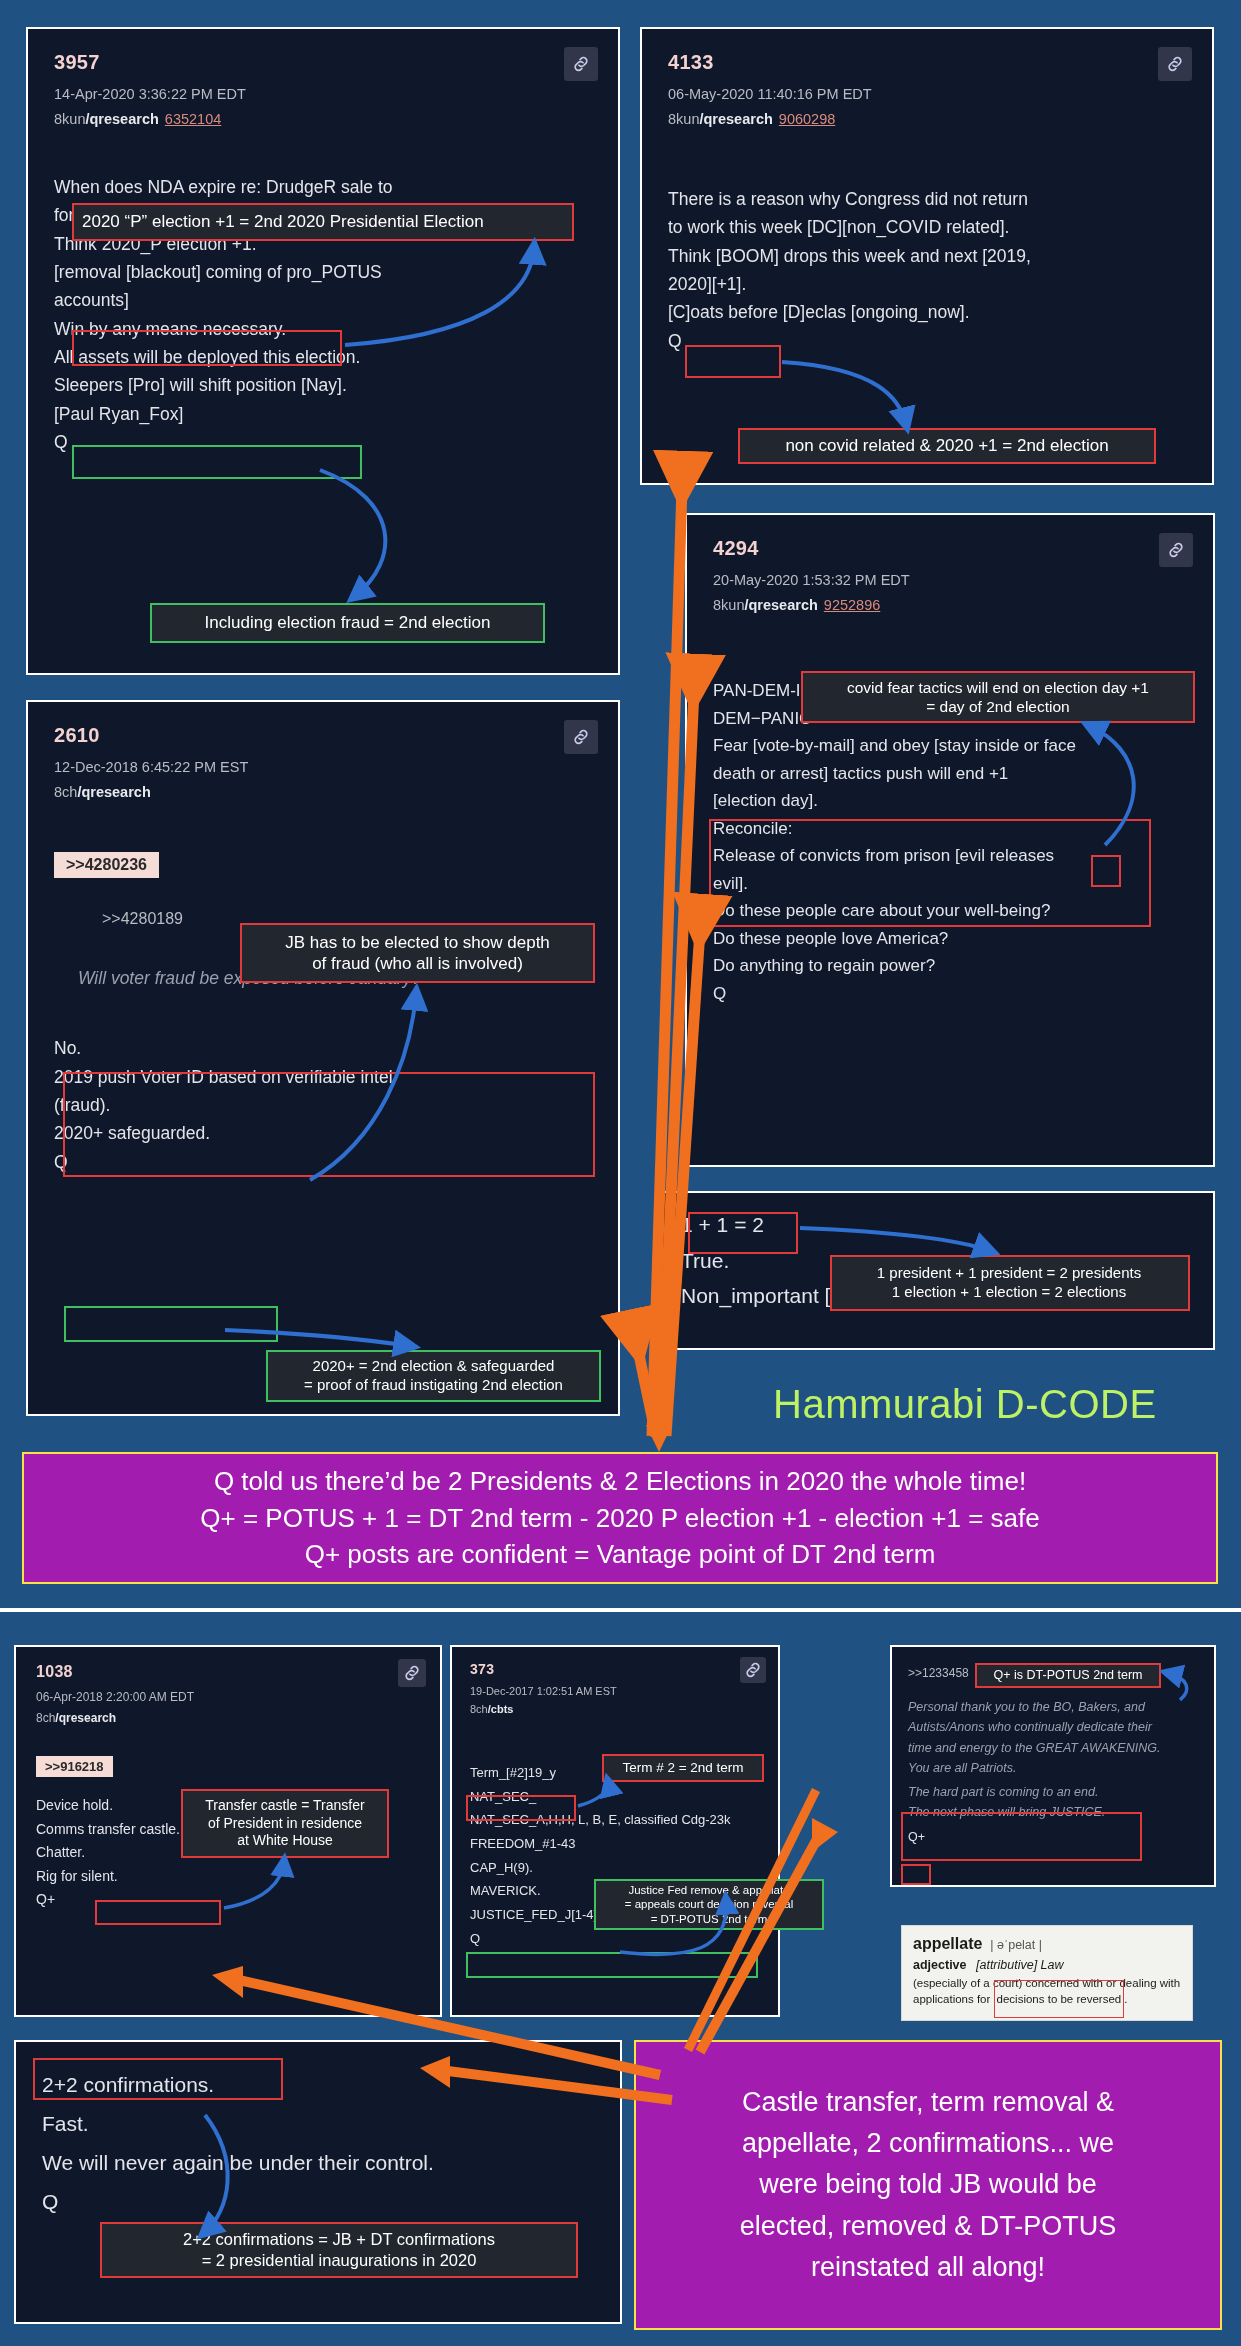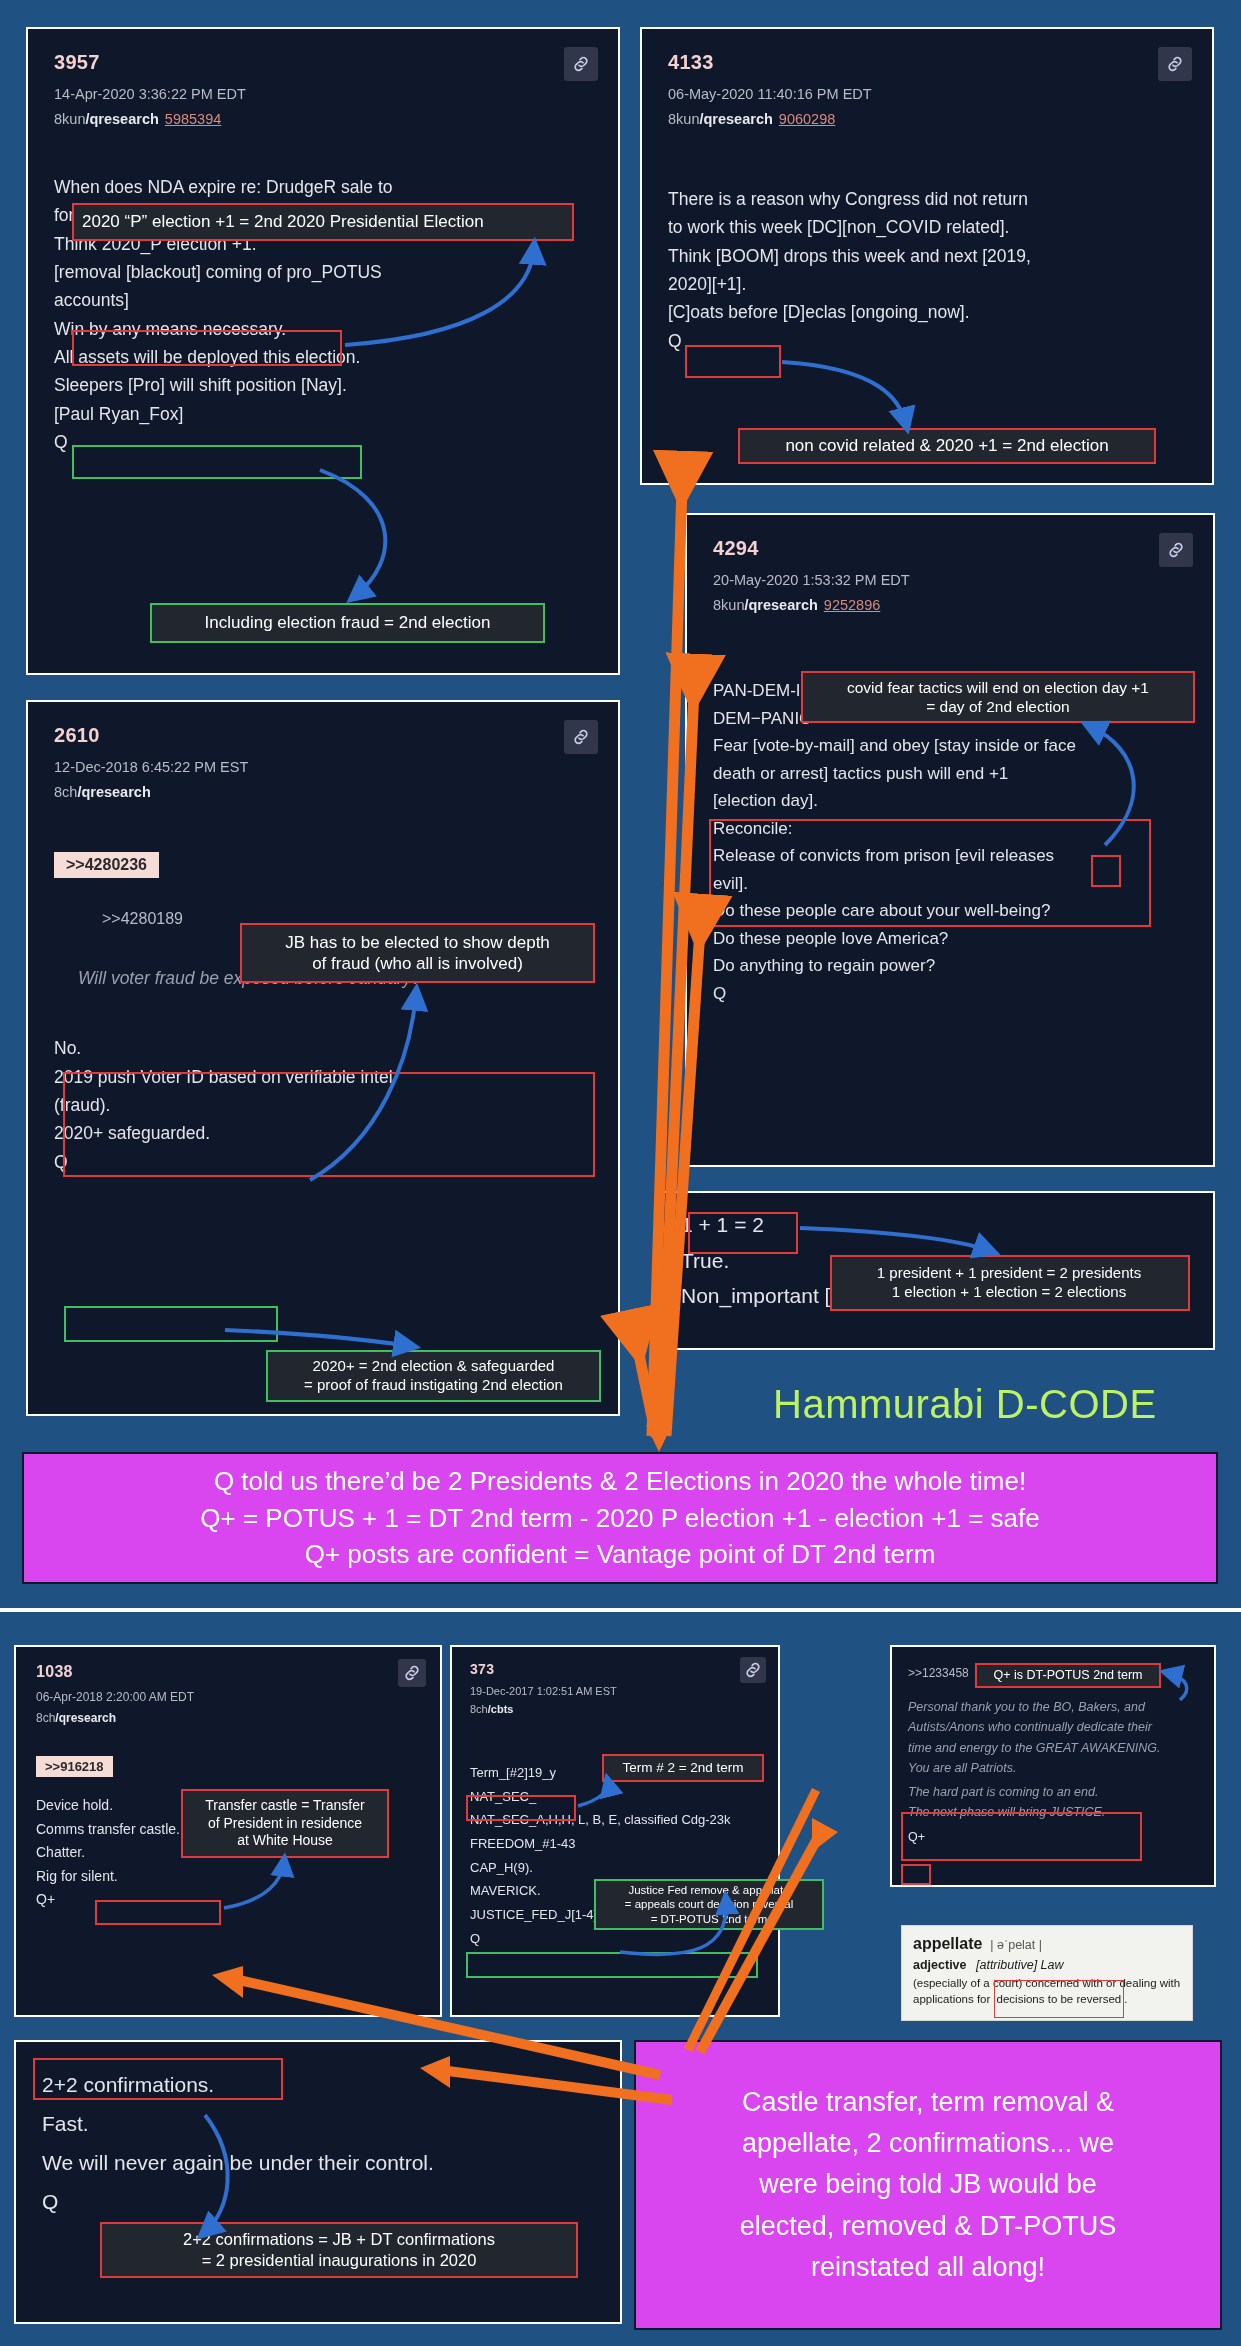--- a/index.html
+++ b/index.html
@@ -50,21 +50,21 @@
   }
   .annot.g { border-color: #3fbf5f; }
   .annot.left { text-align: left; }
 
   
   .hl { position: absolute; border: 2.5px solid #e03a3a; pointer-events: none; }
   .hlg { position: absolute; border: 2.5px solid #3fbf5f; pointer-events: none; }
 
   
   .banner {
-    position: absolute; background: #d946ef; border: 2px solid #0f172a;
+    position: absolute; background: #a21caf; border: 2px solid #fde047;
     color: #ffffff; text-align: center;
     font-size: 26px; line-height: 1.42;
     display: flex; flex-direction: column; justify-content: center;
     padding: 10px 14px;
   }
   .watermark {
     position: absolute; color: #bef264; font-size: 40px; font-weight: 400;
     font-family: "Liberation Sans", sans-serif; letter-spacing: .5px;
   }
 
@@ -93,21 +93,21 @@
     <div class="card-inner">
       <div class="link-ico">
         <svg viewBox="0 0 24 24" fill="none" stroke="#c9cbe8" stroke-width="2" stroke-linecap="round">
           <path d="M9.5 13.5a4 4 0 0 0 5.7.3l2.6-2.6a4 4 0 1 0-5.7-5.7l-1.2 1.2"></path>
           <path d="M14.5 10.5a4 4 0 0 0-5.7-.3l-2.6 2.6a4 4 0 1 0 5.7 5.7l1.2-1.2"></path>
         </svg>
       </div>
       <div class="post-id">3957</div>
       <div class="post-ts">14-Apr-2020 3:36:22 PM EDT</div>
       <div class="post-board">
-        <span>8kun</span><b>/qresearch</b><a class="ref">5985394</a>
+        <span>8kun</span><b>/qresearch</b><a class="ref">6352104</a>
       </div>
       <div class="body" style="margin-top:46px;">
         <div class="ln">When does NDA expire re: DrudgeR sale to</div>
         <div class="ln">foreign entity?</div>
         <div class="ln">Think 2020_P election +1.</div>
         <div class="ln">[removal [blackout] coming of pro_POTUS</div>
         <div class="ln">accounts]</div>
         <div class="ln">Win by any means necessary.</div>
         <div class="ln">All assets will be deployed this election.</div>
         <div class="ln">Sleepers [Pro] will shift position [Nay].</div>

